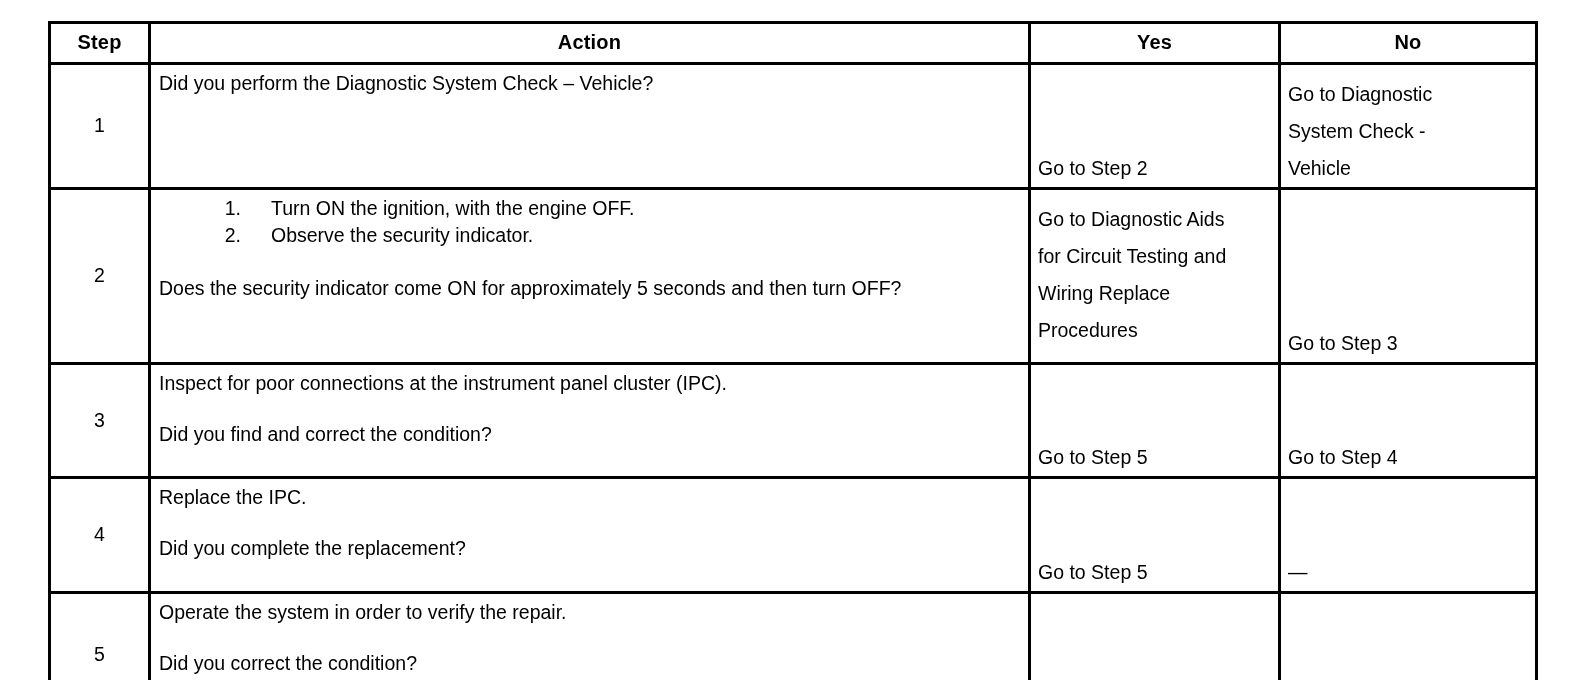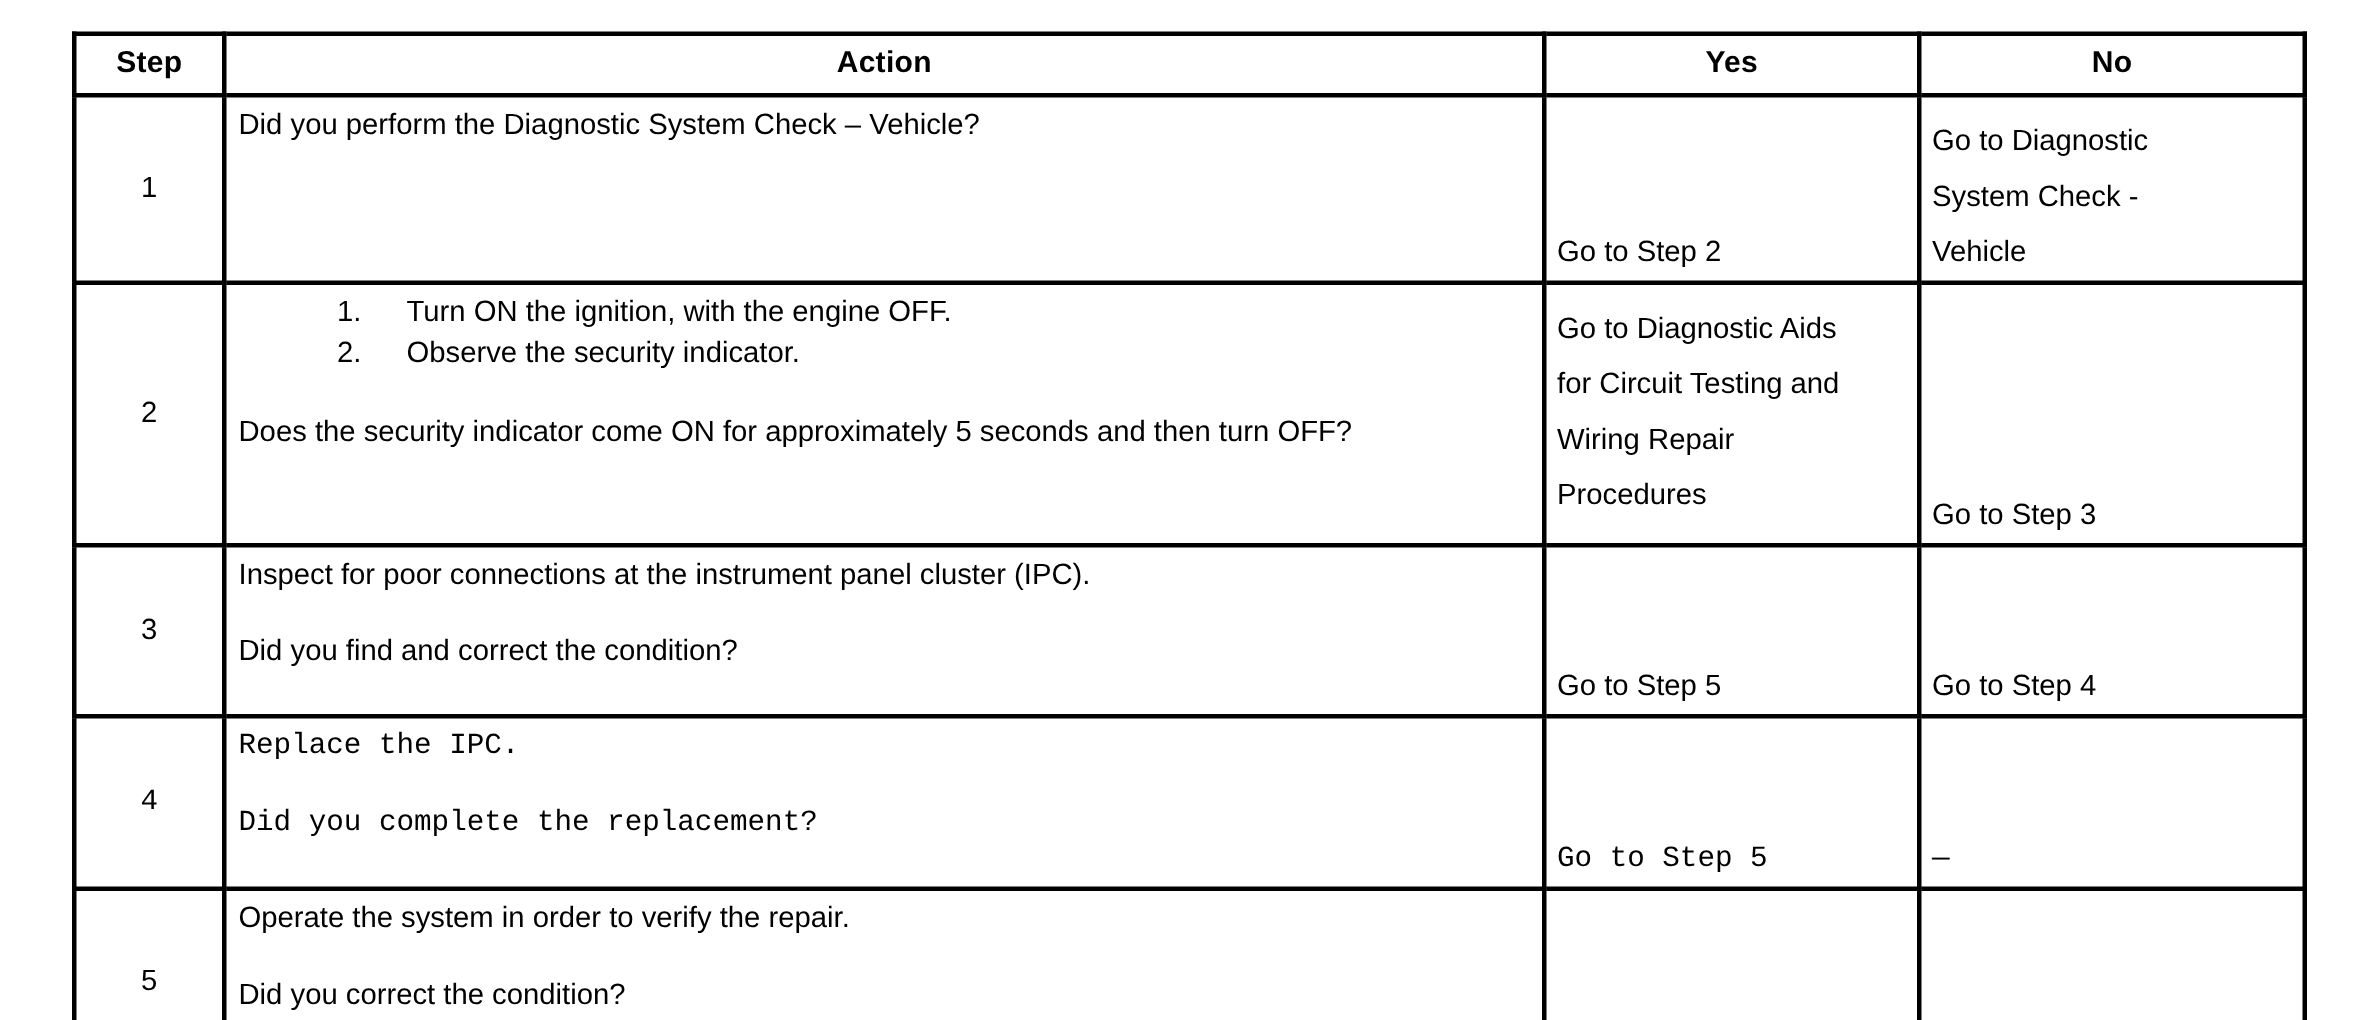--- a/index.html
+++ b/index.html
@@ -110,21 +110,21 @@
   td.no-cell.topleft {
     text-align: left;
     vertical-align: top;
   }
   .wrapline { display: block; margin-top: 12px; }
 
   
   tr.r1 td { height: 92px; }
   tr.r2 td { height: 160px; }
   tr.r3 td { height: 99px; }
-  tr.r4 td { height: 100px; font-family: Liberation Mono, monospace; }
+  tr.r4 td { height: 100px; }
   tr.r5 td { height: 110px; }
 </style>
 </head>
 <body>
 
 <div class="page">
   <table class="diag-table">
     <colgroup>
       <col class="c-step">
         <col class="c-action">
@@ -168,21 +168,21 @@
               <span class="num">2.</span>
               <span>Observe the security indicator.</span>
             </li>
           </ul>
           <span class="action-gap"></span>
           <span class="action-line">Does the security indicator come ON for approximately 5 seconds and then turn OFF?</span>
         </td>
         <td class="yes-cell topleft">
           <span class="wrapline">Go to Diagnostic Aids</span>
           <span class="wrapline">for Circuit Testing and</span>
-          <span class="wrapline">Wiring Repair</span>
+          <span class="wrapline">Wiring Replace</span>
           <span class="wrapline">Procedures</span>
         </td>
         <td class="no-cell center">
           <span class="wrapline">Go to Step 3</span>
         </td>
       </tr>
 
       <tr class="r3">
         <td class="step-cell">3</td>
         <td class="action-cell">

